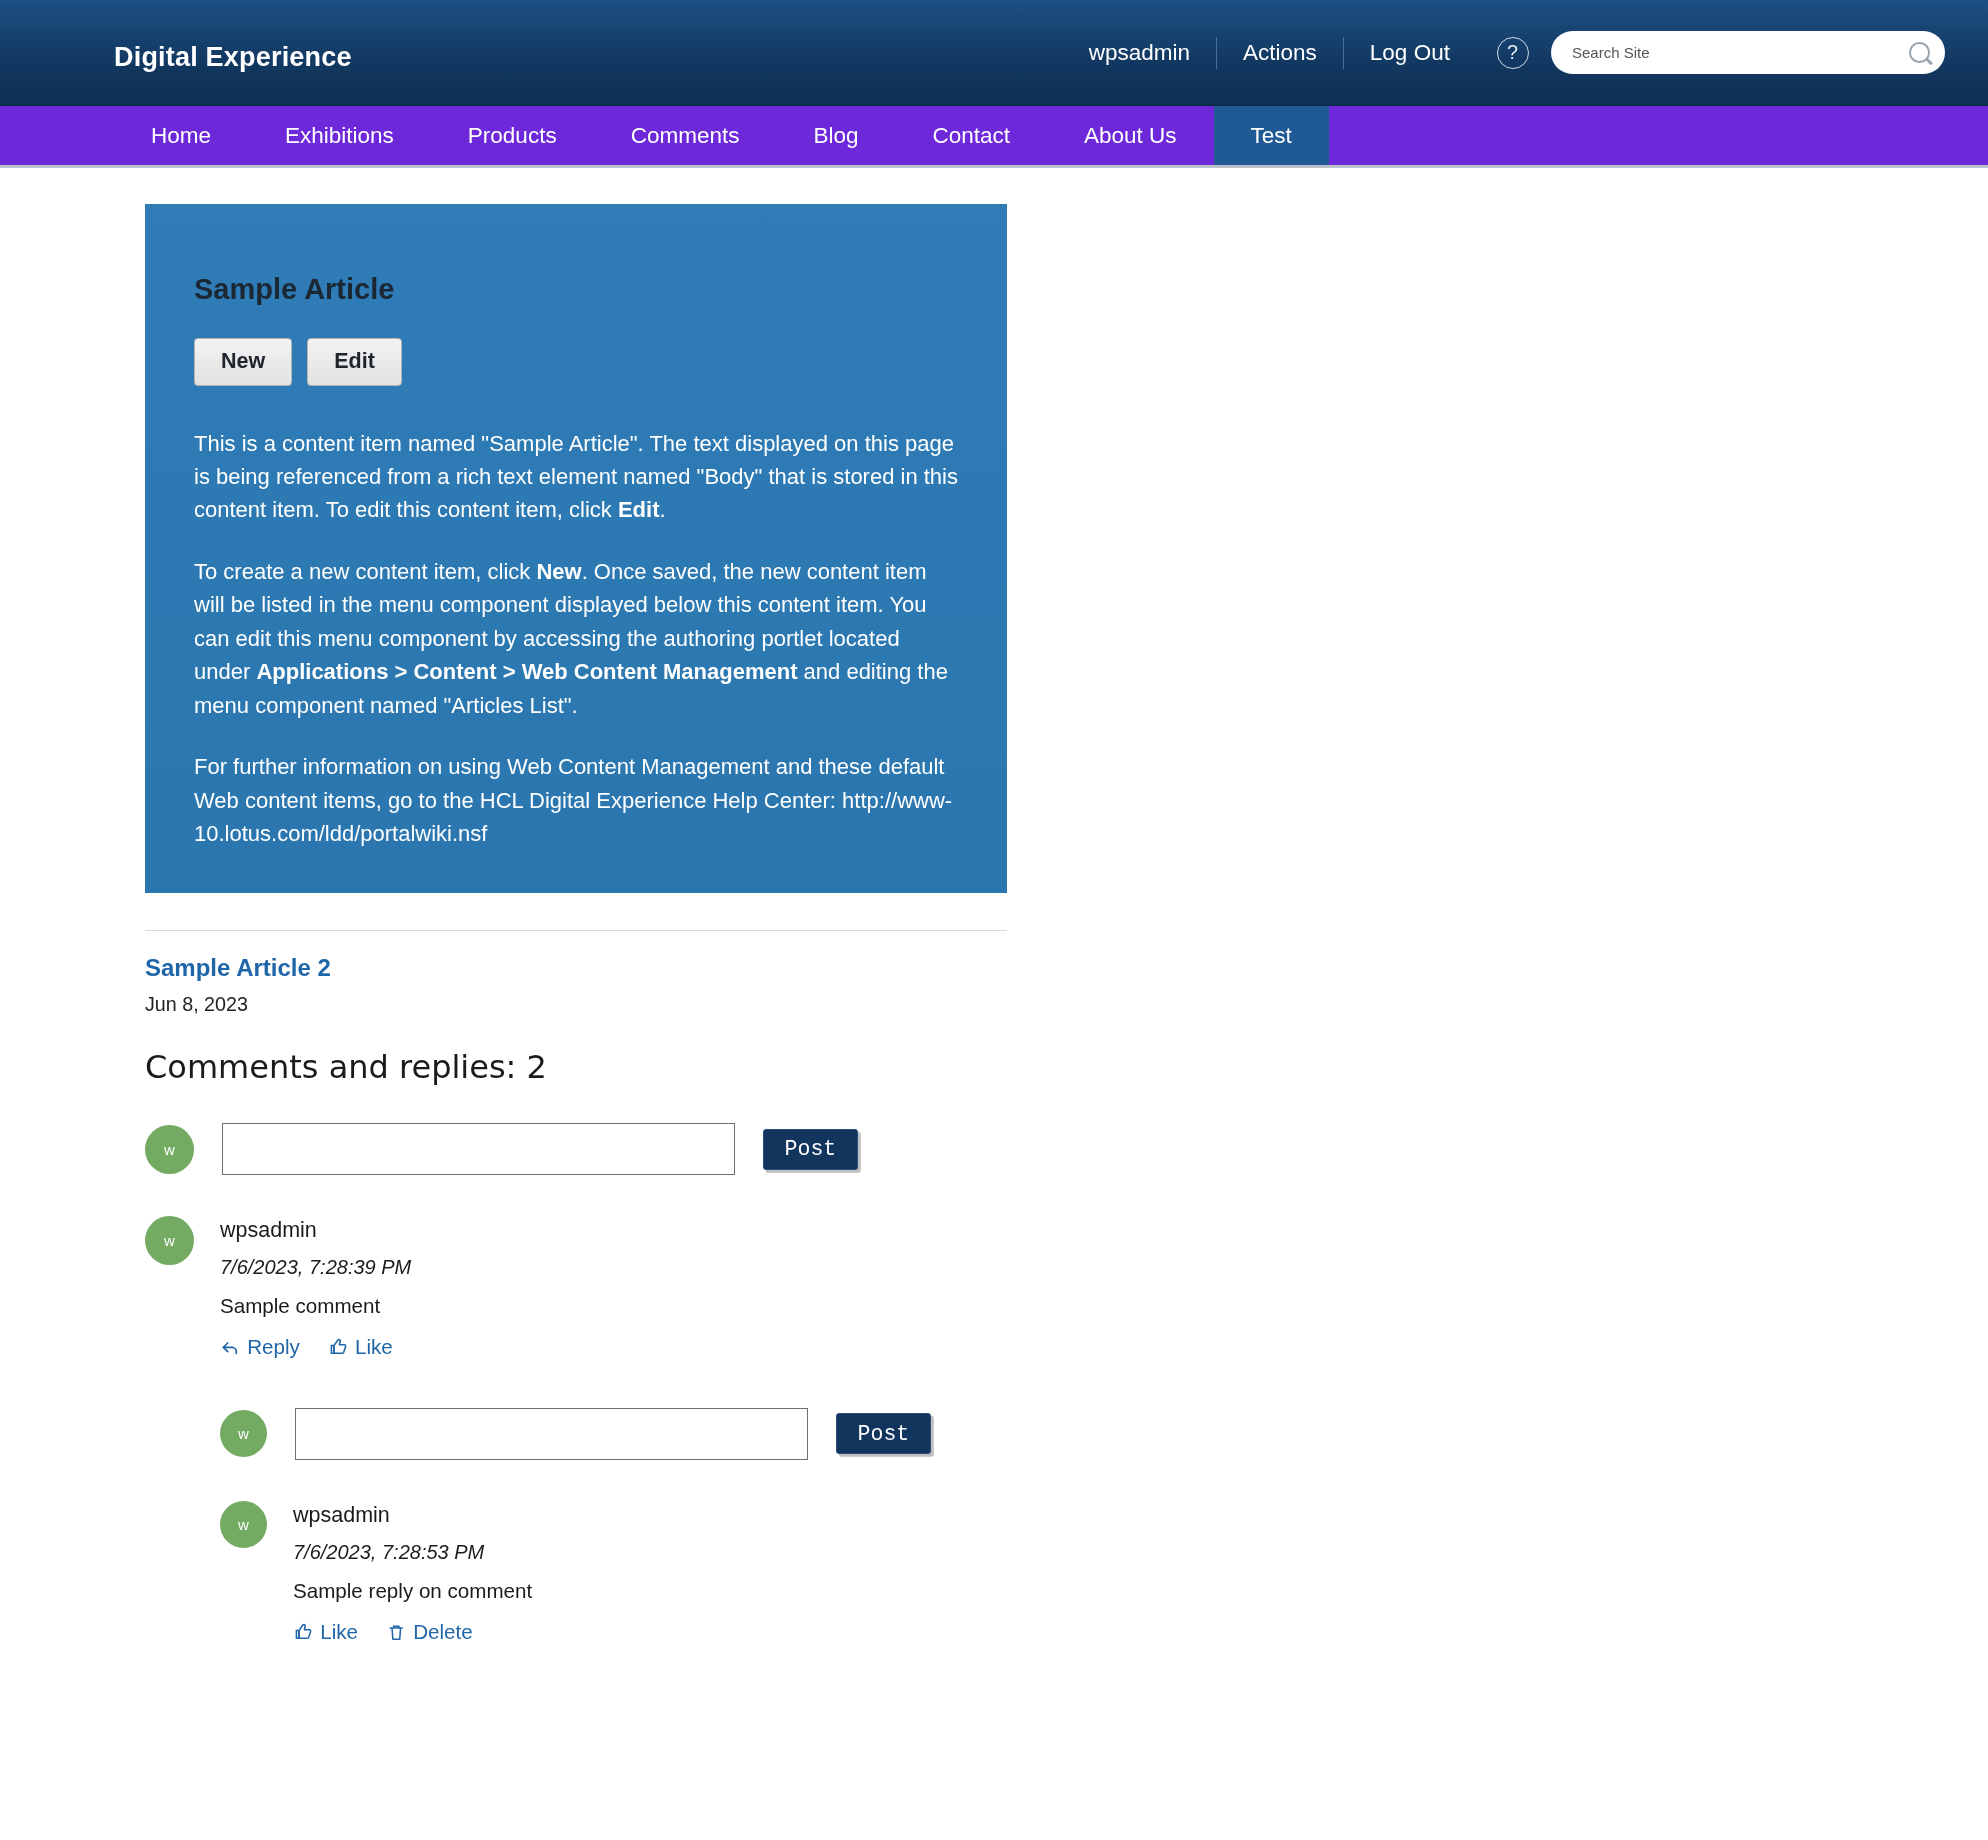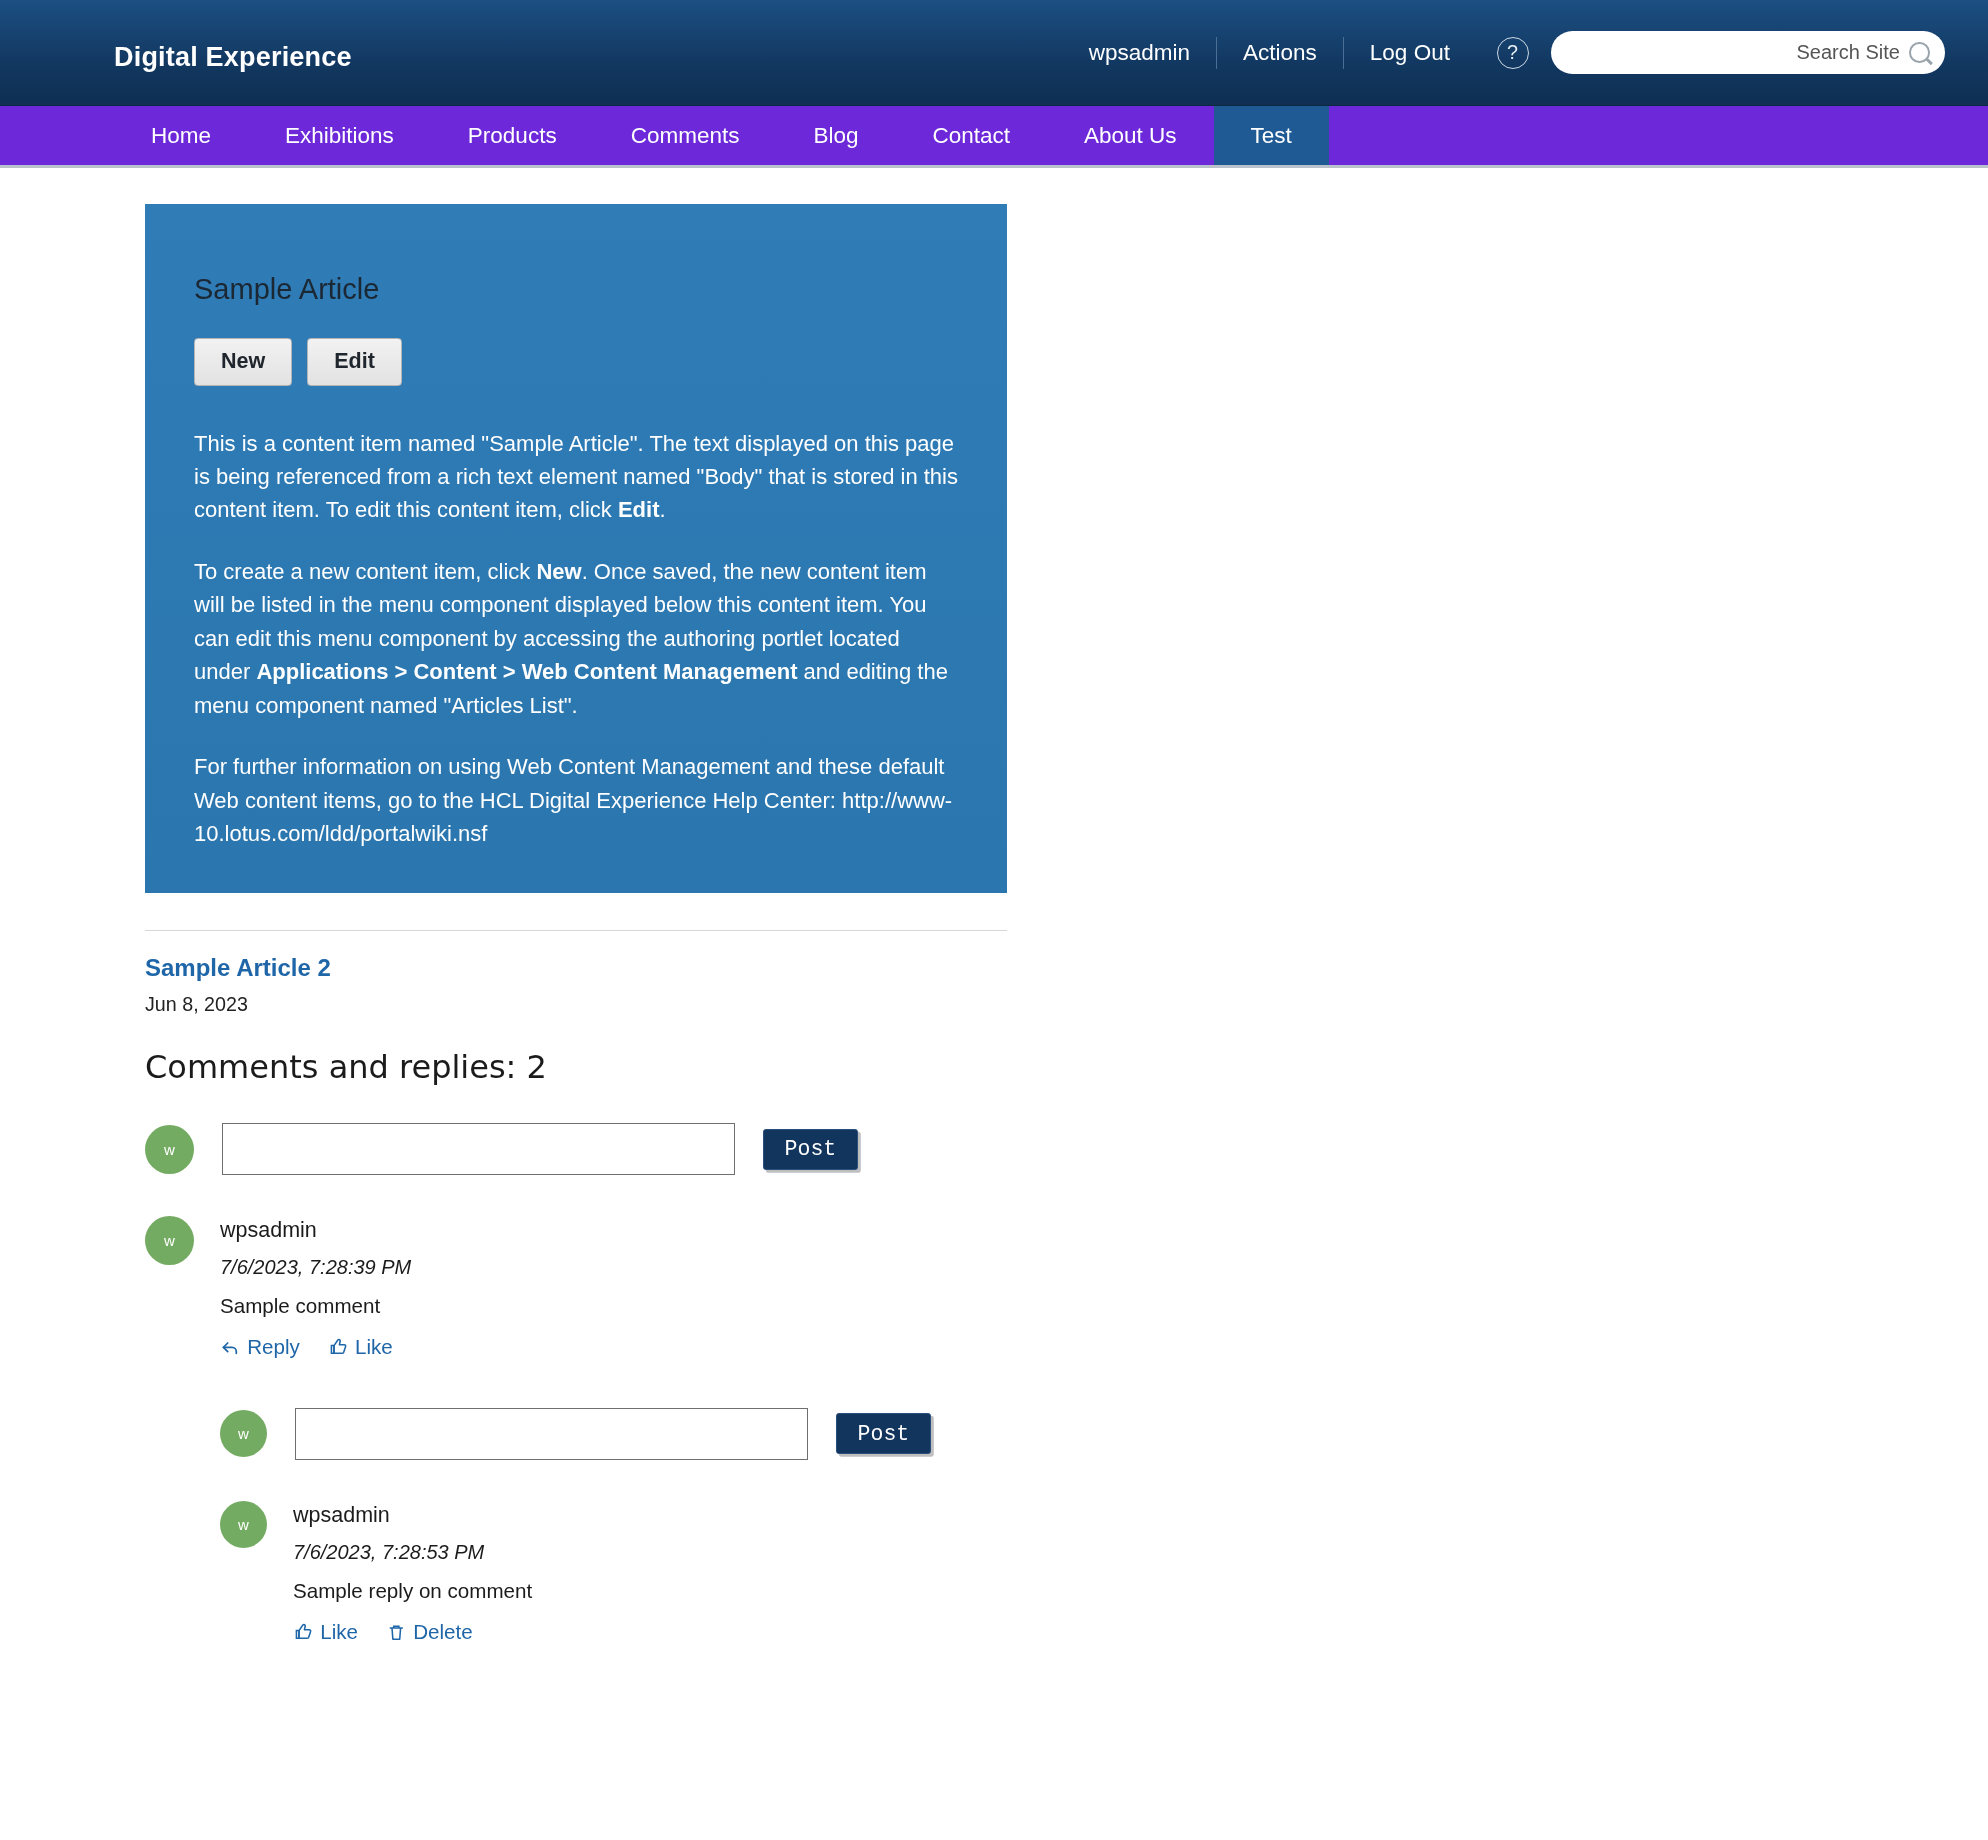--- a/index.html
+++ b/index.html
@@ -55,26 +55,25 @@
   .search-wrap {
     position: relative;
     width: 394px; height: 43px;
     background: #ffffff;
     border-radius: 22.5px;
     display: flex; align-items: center;
     padding: 0 15px 0 19px;
   }
   .search-wrap input {
     border: none; outline: none;
-    font-size: 20px;
+    font-size: 15px;
     color: #333;
     width: 100%;
     background: transparent;
     font-family: "Liberation Sans", sans-serif;
-    text-align: right;
   }
   .search-wrap input::placeholder { color: #555; }
   .mag {
     width: 20.6px; height: 20.6px;
     border: 2.8px solid #9aa4ad;
     border-radius: 50%;
     position: relative;
     flex: 0 0 auto;
     margin-left: 7.5px;
   }
@@ -116,21 +115,21 @@
   .article-card {
     margin: 36px 0 0 145px;
     width: 862px;
     background: #2d7bb5;
     background: linear-gradient(to bottom, #2f7cb7 0%, #2b76ae 100%);
     padding: 69px 49px 43px 49px;
     color: #ffffff;
   }
   .article-title {
     font-size: 29px;
-    font-weight: normal;
+    font-weight: bold;
     color: #1b2733;
     margin: 0 0 32px 0;
   }
   .btn-row { display: flex; gap: 15px; margin-bottom: 41px; }
   .gray-btn {
     background: linear-gradient(to bottom, #f2f2f2 0%, #e2e2e2 100%);
     border: 0.9px solid #b5b5b5;
     border-radius: 3.7px;
     color: #20262d;
     font-size: 21.5px;

